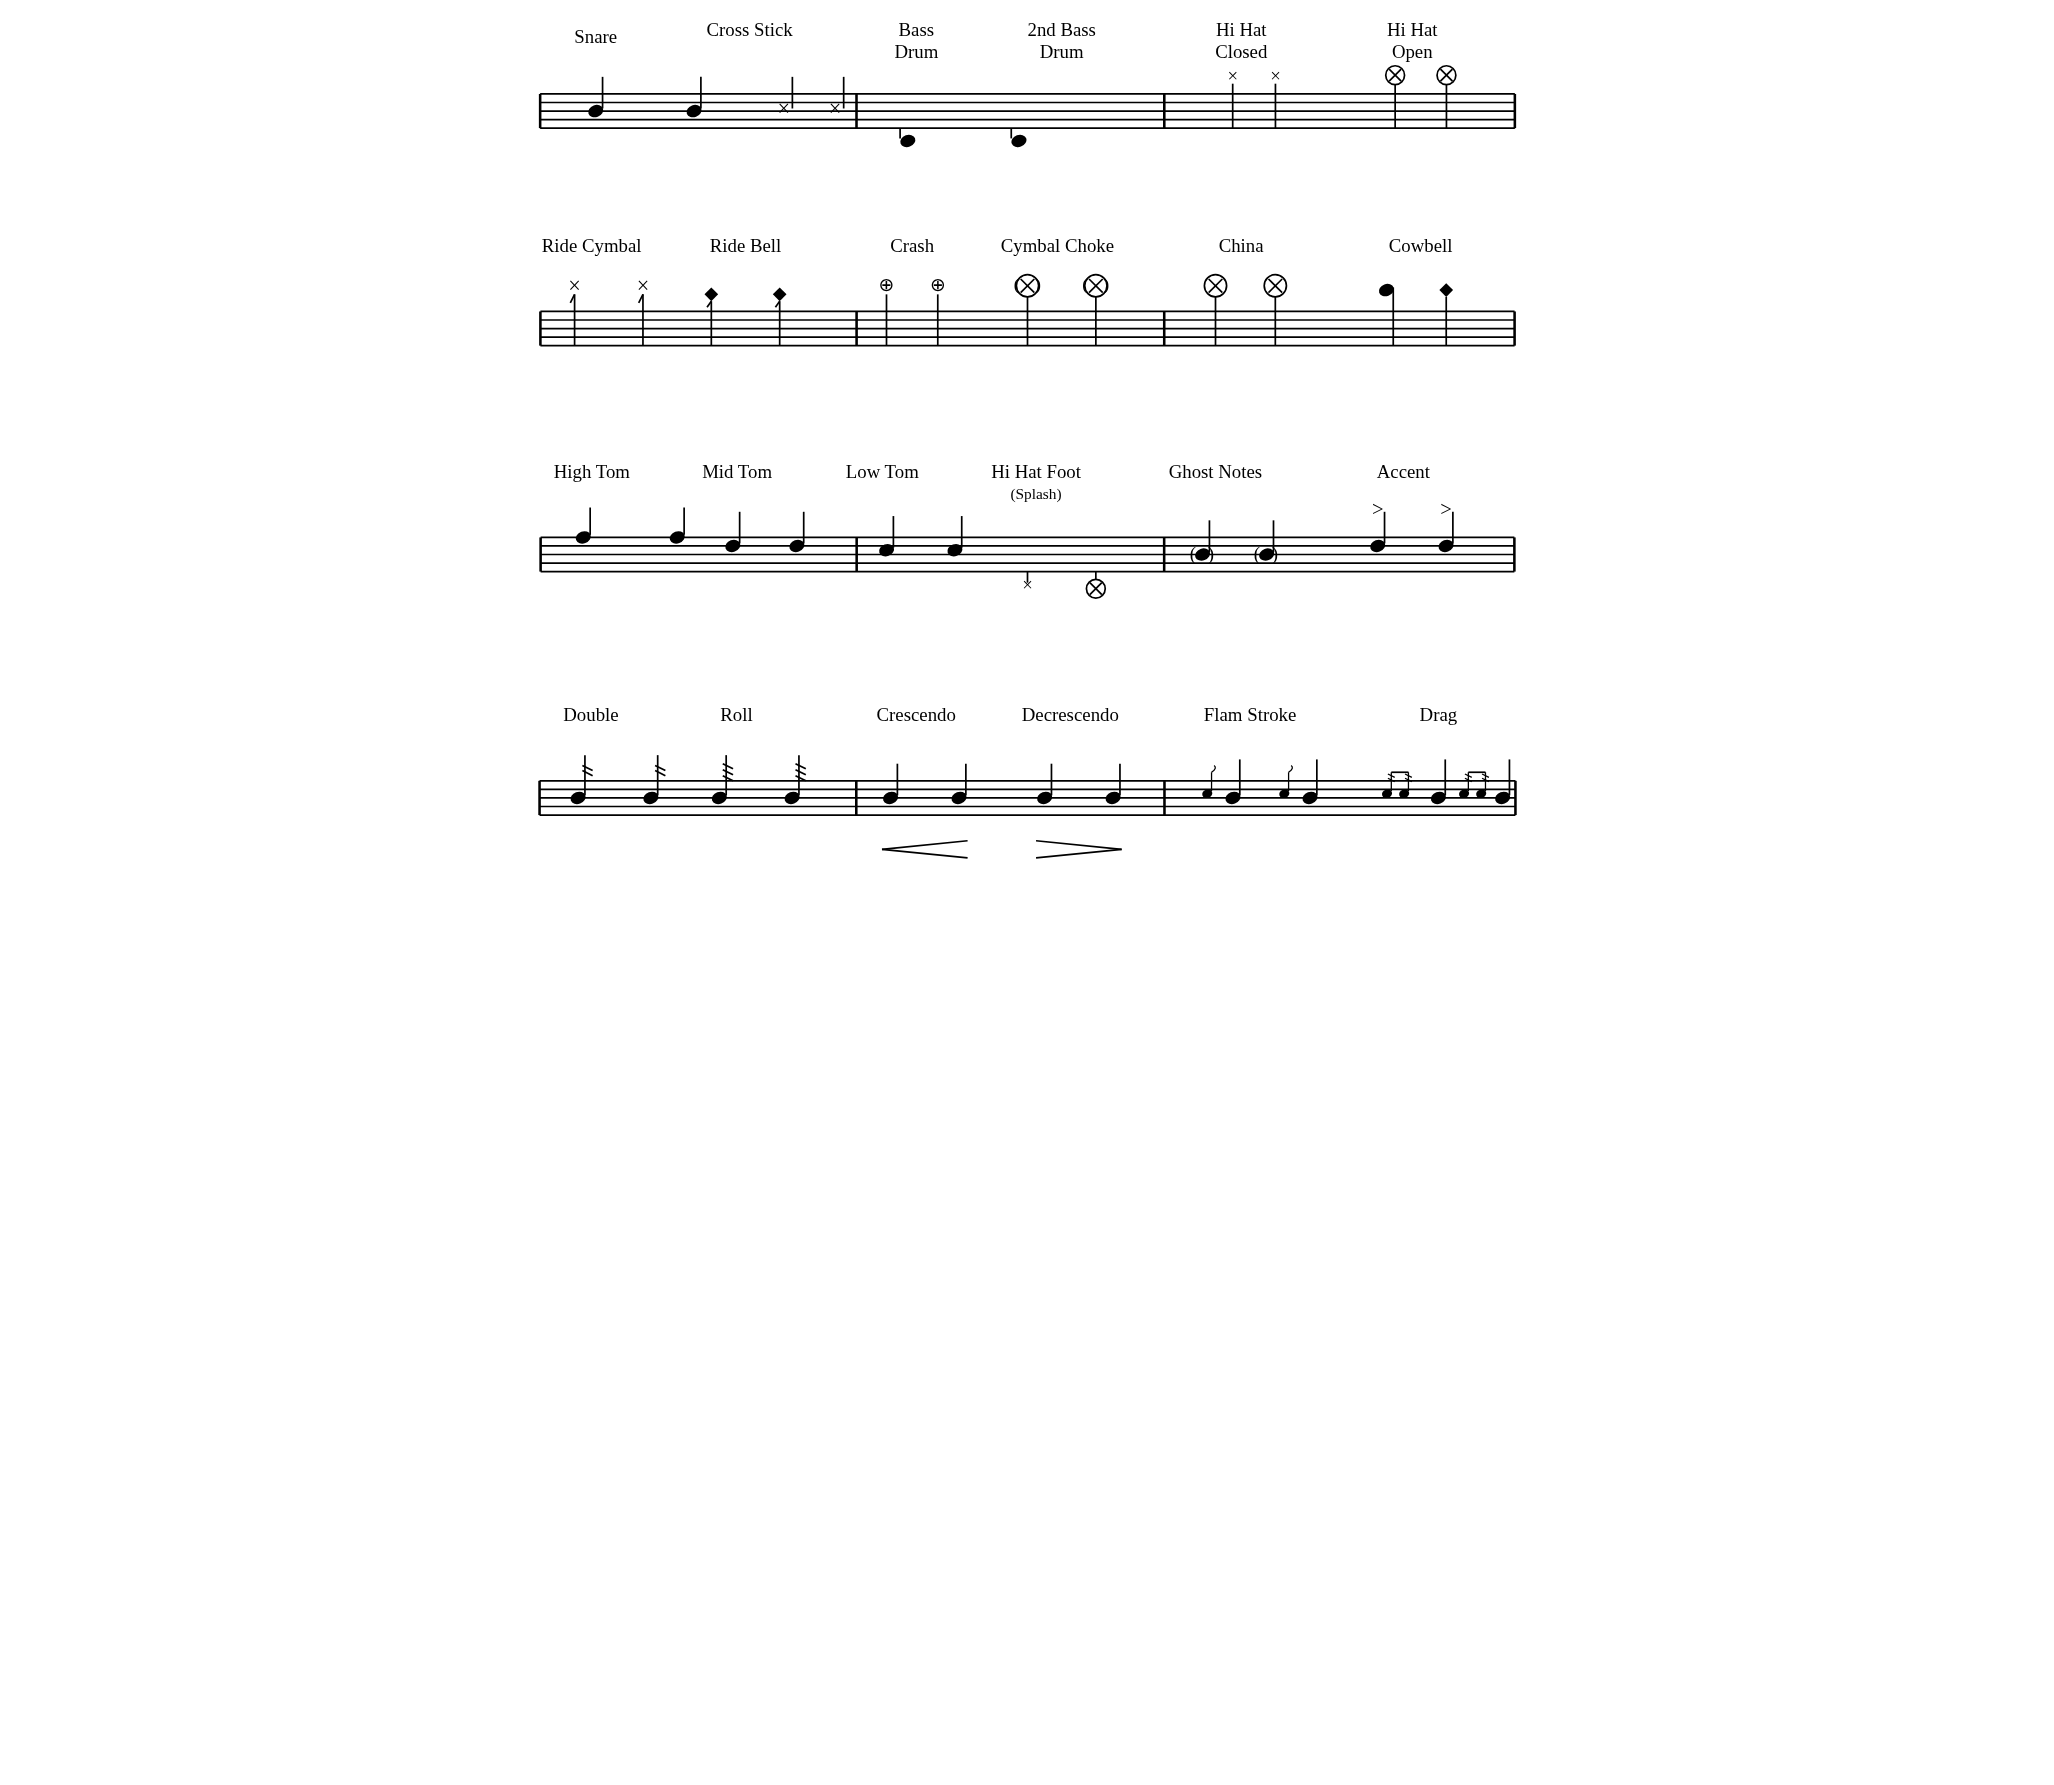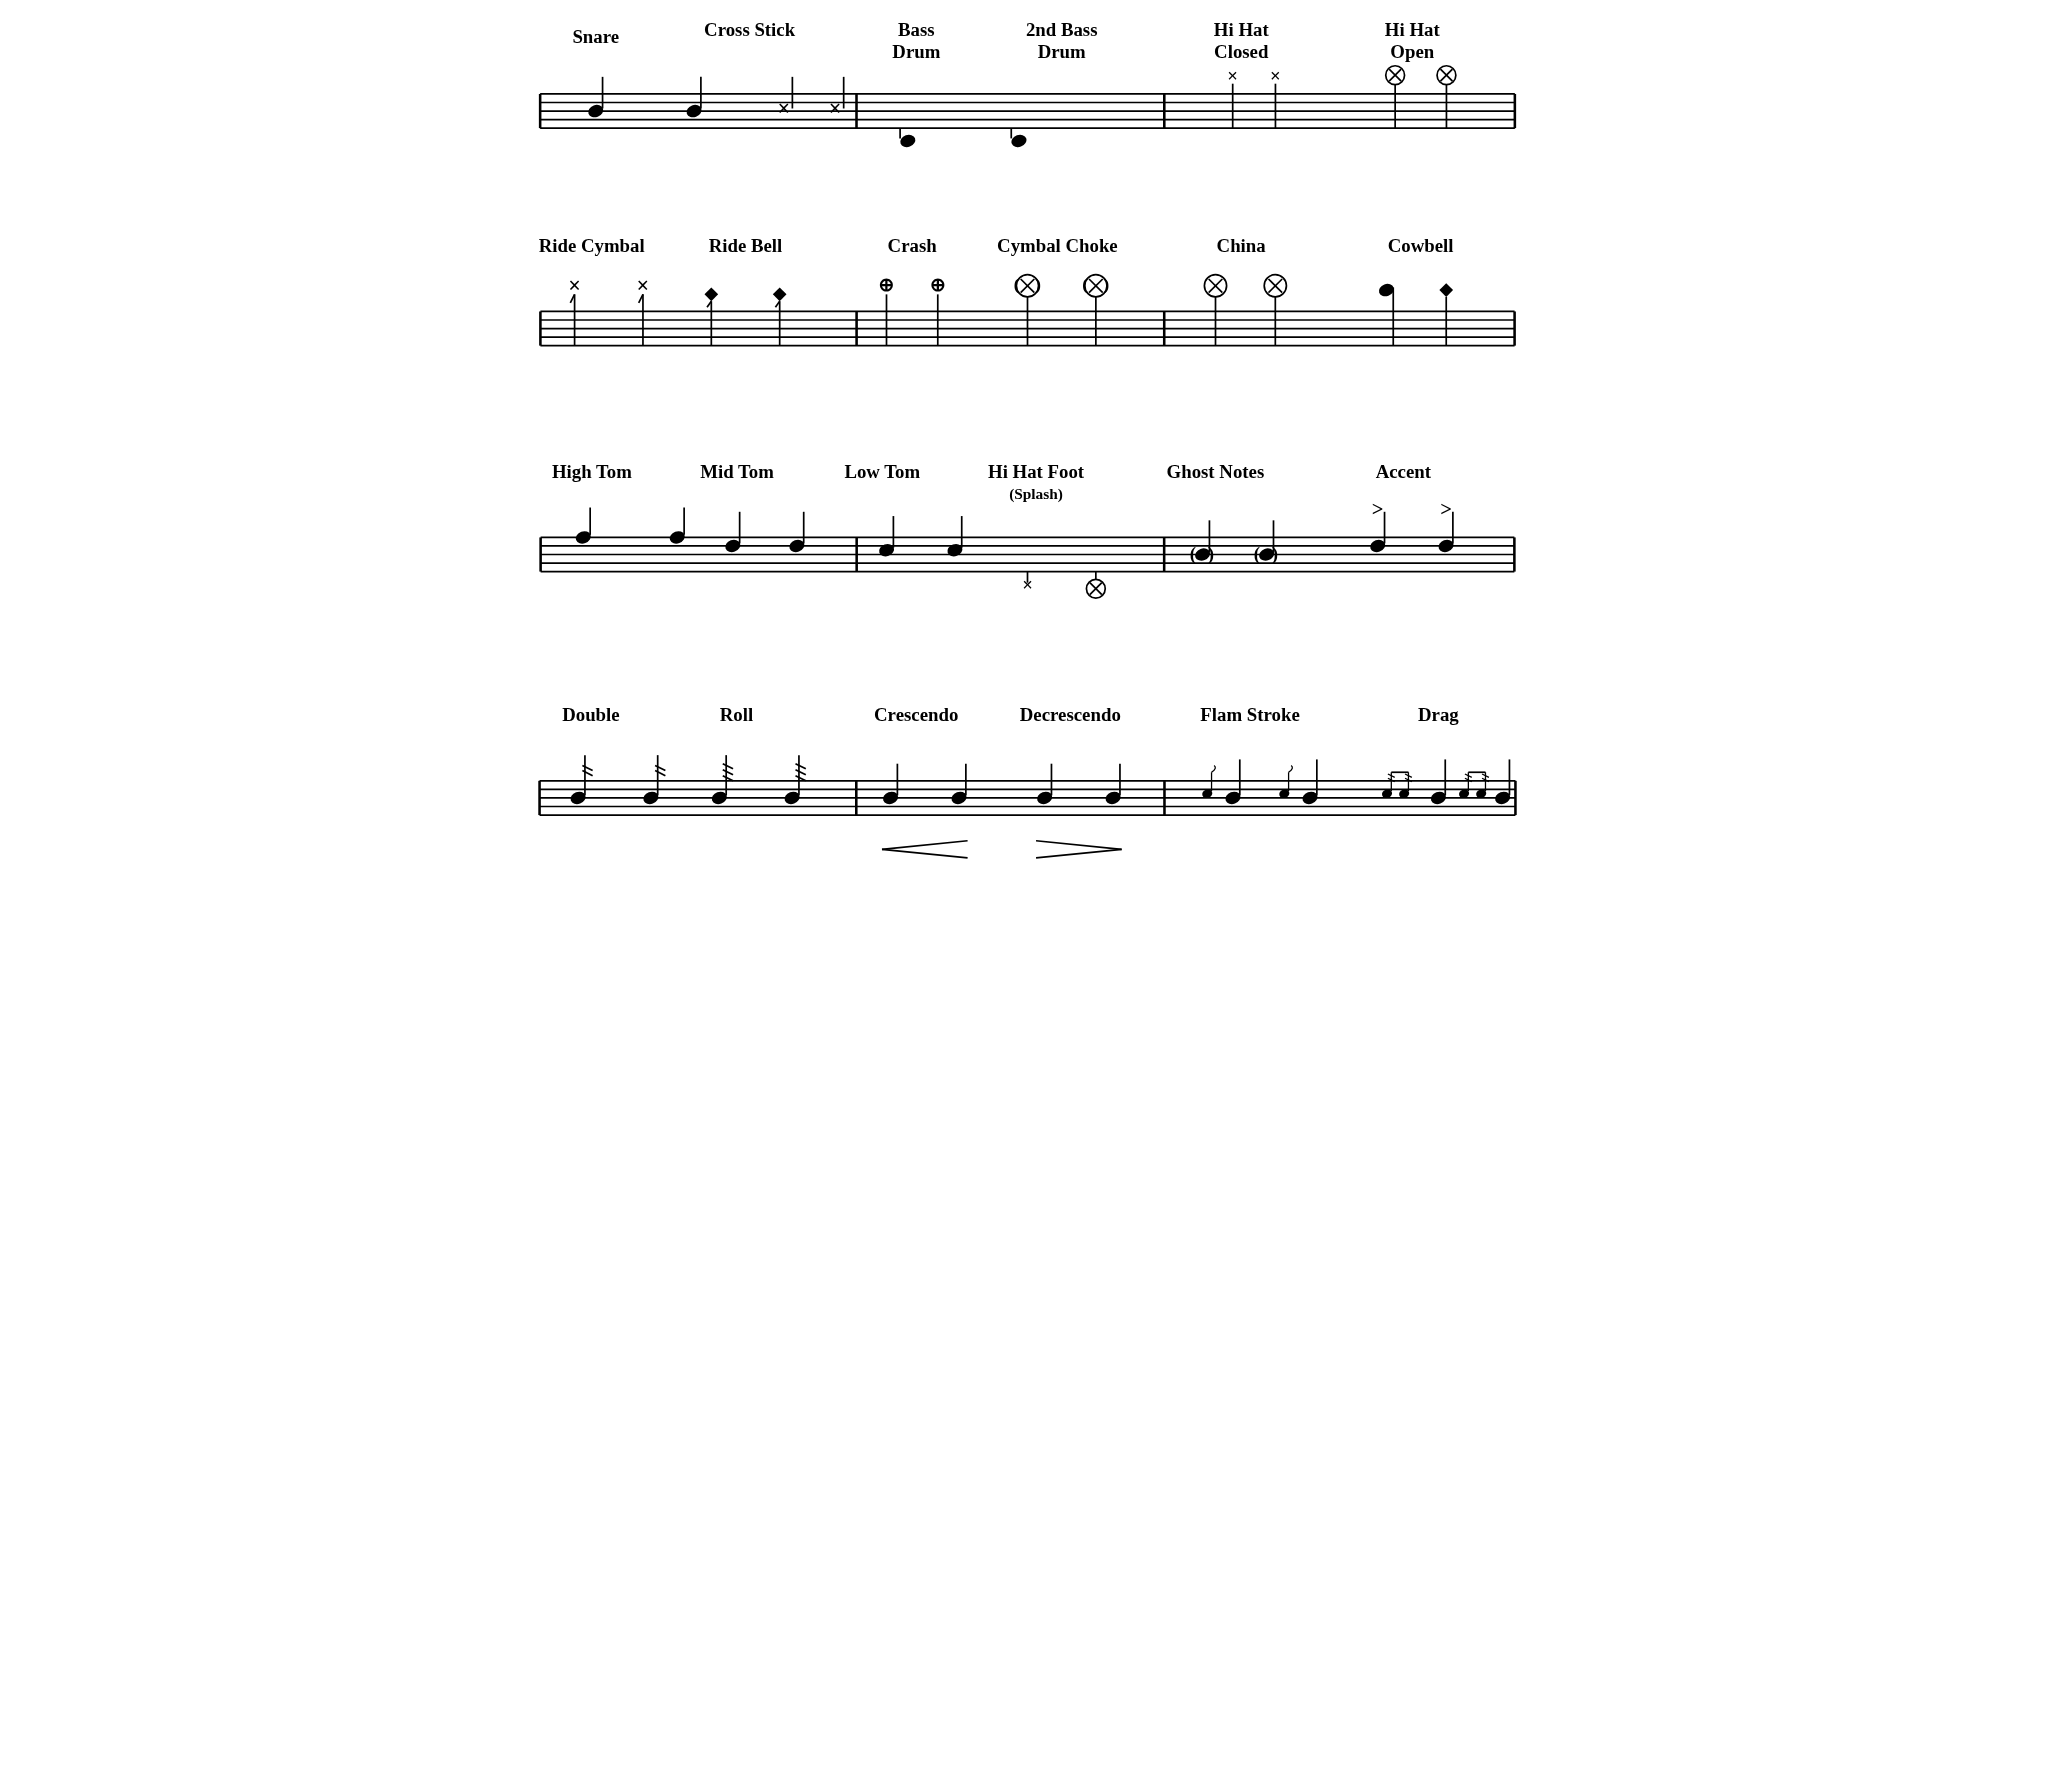--- a/index.html
+++ b/index.html
@@ -7,21 +7,20 @@
       background: #fff;
       font-family: 'Times New Roman', Times, serif;
       width: 1027px;
       margin: 0 auto;
       padding: 17px;
     }
 
     .section {
       margin-bottom: 34px;
       position: relative;
-      font-weight: bold;
     }
 
   </style>
 </head>
 <body>
 
 <div class="section">
   <svg width="993" height="171" style="overflow:visible" viewBox="0 0 1160 200">
 
     <text x="75" y="30" font-family="Times New Roman" font-size="22" text-anchor="middle">Snare</text>

